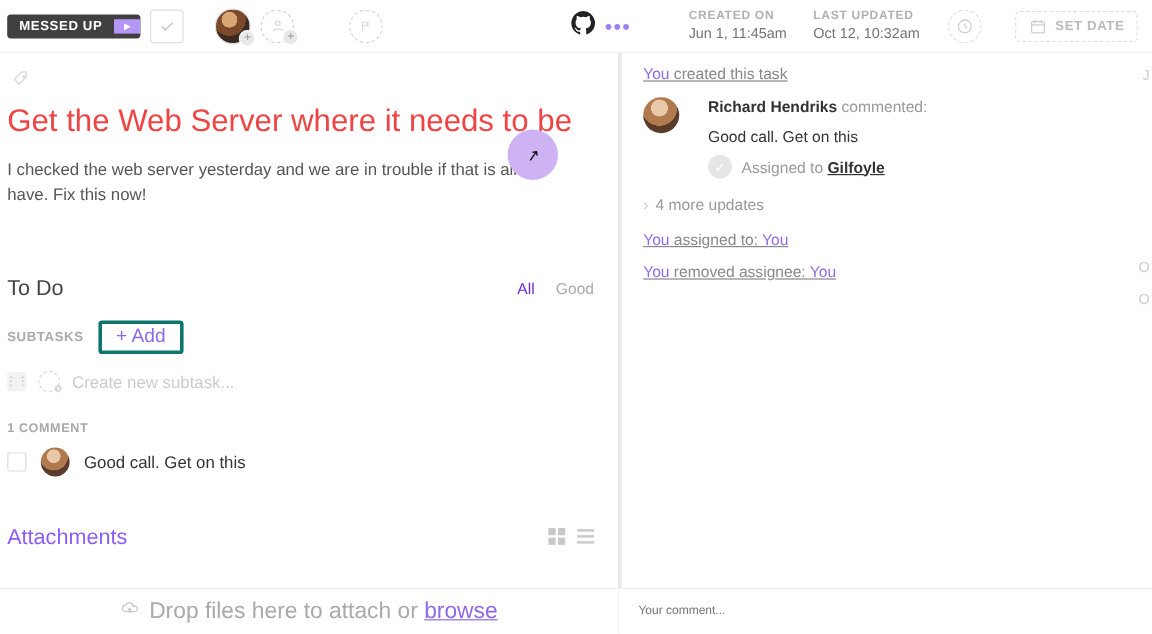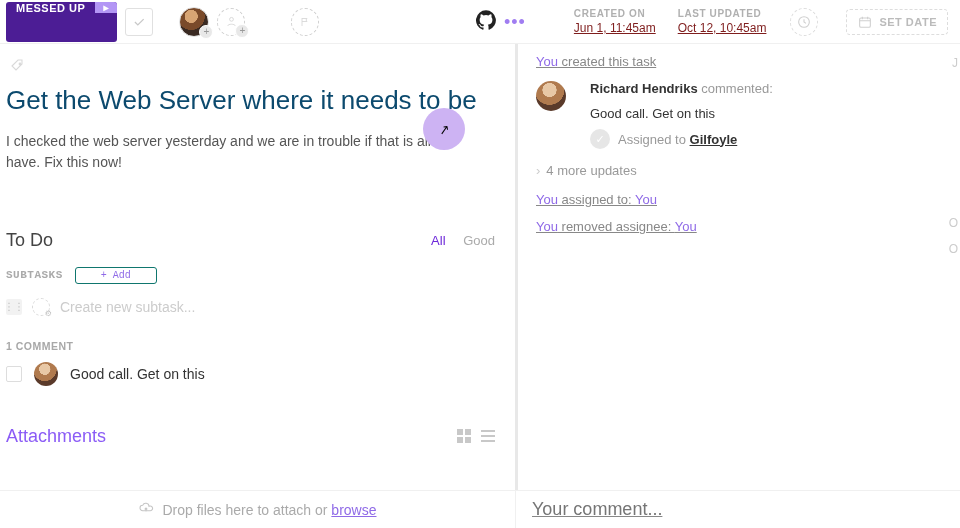--- a/index.html
+++ b/index.html
@@ -1,51 +1,51 @@
 <!DOCTYPE html>
 <html><head>
 <meta charset="utf-8">
 <style>
   * { box-sizing: border-box; margin: 0; padding: 0; }
   html, body { width: 960px; height: 528px; font-family: -apple-system, "Helvetica Neue", Arial, sans-serif; color: #2a2a2a; background:#fff; overflow:hidden;}
   .toolbar { display:flex; align-items:center; height:44px; padding:0 6px; border-bottom:1px solid #f0f0f0; gap:8px; position:relative;}
-  .status-chip { display:flex; align-items:flex-start; height:40px; border-radius:3px; overflow:hidden; background:#4c1d95; color:#fff; font-size:11px; font-weight:700; letter-spacing:.5px;}
+  .status-chip { display:flex; align-items:center; height:20px; border-radius:3px; overflow:hidden; background:#404040; color:#fff; font-size:11px; font-weight:700; letter-spacing:.5px;}
   .status-chip .label { display:flex; align-items:center; padding:0 10px; }
   .status-chip .caret { display:flex; align-items:center; justify-content:center; width:22px; background:#b396f5; font-size:10px;}
   .sq-btn { width:28px; height:28px; border:1px solid #e0e0e0; border-radius:3px; display:flex; align-items:center; justify-content:center; color:#bdbdbd; background:#fff; cursor:pointer;}
   .avatar { width:30px; height:30px; border-radius:50%; background: radial-gradient(circle at 40% 30%, #d8a574 0 25%, #7a4a2a 26% 52%, #3a2a22 53% 100%); border:1px solid #e0e0e0;}
   .dashed-circle { width:28px; height:28px; border:1.5px dashed #d0d0d0; border-radius:50%; display:flex; align-items:center; justify-content:center; color:#d0d0d0; font-size:13px;}
   .plus-badge-wrap { position:relative; }
   .plus-badge { position:absolute; bottom:-2px; right:-4px; width:14px; height:14px; border-radius:50%; background:#e8e8e8; color:#999; font-size:10px; display:flex; align-items:center; justify-content:center; border:1.5px solid #fff;}
   .gh-icon svg { width:20px; height:20px; fill:#222;}
   .dots { color:#a07df1; font-size:18px; letter-spacing:1px; line-height:1; cursor:pointer;}
   .spacer { flex:1; }
   .meta-group { display:flex; flex-direction:column; margin-left:14px; }
   .meta-label { font-size:10px; font-weight:700; letter-spacing:.6px; color:#b0b0b0; }
-  .meta-value { font-size:12px; color:#7f1d1d; margin-top:2px;text-decoration:underline;}
+  .meta-value { font-size:12px; color:#737373; margin-top:2px;}
   .set-date { display:flex; align-items:center; gap:6px; border:1px dashed #ddd; border-radius:4px; padding:4px 10px; color:#bbb; font-size:11px; font-weight:700; letter-spacing:.5px; margin-left:20px; margin-right:6px; cursor:pointer;}
   .set-date svg, .clock svg, .upload svg { width:16px; height:16px; stroke:#cfcfcf; fill:none; stroke-width:1.6;}
   .dashed-clock { width:28px; height:28px; border:1.5px dashed #ddd; border-radius:50%; display:flex; align-items:center; justify-content:center; margin-left:16px;}
 
   .body { display:flex; height:446px; }
   .left { width:515px; padding:10px 0 0 6px; position:relative;}
   .right { flex:1; border-left:3px solid #e8e8e8; padding:10px 4px 0 18px; position:relative; font-size:13px;}
   .tag-icon { width:16px; height:16px; stroke:#d9d9d9; fill:none; stroke-width:1.6; margin:4px 0 10px 4px; display:block;}
-  .title { font-size:26px; font-weight:500; color:#0c4a6e; margin:6px 0 14px 0; line-height:1.25;}
+  .title { font-size:26px; font-weight:500; color:#ef4444; margin:6px 0 14px 0; line-height:1.25;}
   .desc { font-size:14px; color:#555; line-height:1.55; max-width:480px;}
   .cursor-halo { position:absolute; width:42px; height:42px; border-radius:50%; background:#cdb3f3; top:64px; left:423px; display:flex; align-items:center; justify-content:center; pointer-events:none;}
   .cursor-halo::after{content:"↖"; transform:scaleX(-1) rotate(10deg); font-size:13px; color:#000;}
   .todo-row { display:flex; align-items:center; justify-content:space-between; margin-top:56px; padding-right:20px;}
   .todo-title { font-size:18px; font-weight:500; color:#444;}
   .filters { font-size:13px; }
   .filters .active{ color:#6d28d9; }
   .filters .inactive{ color:#aaa; margin-left:14px;}
-  .subtasks-row { display:flex; align-items:center; gap:12px; margin-top:16px;font-family:Liberation Mono, monospace;}
+  .subtasks-row { display:flex; align-items:center; gap:12px; margin-top:16px;}
   .subtasks-label{ font-size:11px; font-weight:700; letter-spacing:.5px; color:#aaa;}
-  .add-pill { border:1px solid #0f766e; color:#8f6ae7; font-size:10px; padding:2px 25px; border-radius:3px; background:#fff; cursor:pointer;}
+  .add-pill { border:3px solid #0f766e; color:#8f6ae7; font-size:16px; padding:2px 12px; border-radius:3px; background:#fff; cursor:pointer;}
   .new-subtask { display:flex; align-items:center; gap:10px; margin-top:14px; color:#ccc; font-size:14px;}
   .hash-box { width:16px; height:16px; background:#f2f2f2; border-radius:2px; display:flex; align-items:center; justify-content:center; font-size:10px; color:#c0c0c0;}
   .gear-dot { width:18px; height:18px; border:1.5px dashed #d8d8d8; border-radius:50%; position:relative;}
   .gear-dot::after{content:"⚙"; font-size:8px; position:absolute; right:-3px; bottom:-3px; color:#c6c6c6;}
   .sec-label { font-size:10.5px; font-weight:700; letter-spacing:.5px; color:#a8a8a8; margin-top:24px;}
   .comment-row { display:flex; align-items:center; gap:12px; margin-top:10px;}
   .chk { width:16px; height:16px; border:1px solid #ddd; border-radius:2px; background:#fff;}
   .comment-text{ font-size:14px; color:#333;}
   .attach-row { display:flex; align-items:center; justify-content:space-between; margin-top:40px; padding-right:18px;}
   .attach-title{ font-size:18px; color:#8b5cf6;}
@@ -58,24 +58,24 @@
   .right .uline{ text-decoration:underline;margin-top:16px;}
   .feed-item{ display:flex; gap:24px; margin-bottom:14px;}
   .feed-col{ flex:1;}
   .feed-sub{ display:flex; align-items:center; gap:8px; margin-top:8px; color:#999;}
   .check-circ{ width:20px; height:20px; border-radius:50%; background:#e6e6e6; display:flex; align-items:center; justify-content:center; color:#fff; font-size:11px;}
   .updates-row{ color:#999; font-size:13px; margin:8px 0 14px 0;}
   .updates-row .chev{ color:#ccc; margin-right:6px;}
   .right-edge{ position:absolute; right:2px; color:#ccc; font-size:12px;}
 
   .footer{ position:absolute; bottom:0; left:0; right:0; height:38px; display:flex; border-top:1px solid #f0f0f0; background:#fff;}
-  .footer .fl{ width:515px; display:flex; align-items:center; justify-content:center; gap:8px; color:#aaa; font-size:14px;}
+  .footer .fl{ width:515px; display:flex; align-items:center; justify-content:center; gap:8px; color:#aaa; font-size:19px;}
   .footer .fl .browse{ color:#8f6ae7; text-decoration:underline; cursor:pointer;}
   .footer .fr{ flex:1; display:flex; align-items:center; padding:0 16px; border-left:1px solid #f0f0f0;}
-  .footer .fr input{ border:none; outline:none; width:100%; font-size:18px; color:#888;text-decoration:underline;}
+  .footer .fr input{ border:none; outline:none; width:100%; font-size:10px; color:#888;}
   .upload svg{ stroke:#c5c5c5;}
   .avatar2{ width:30px; height:30px; border-radius:50%; background: radial-gradient(circle at 45% 30%, #e8c8a6 0 26%, #b07a4e 27% 55%, #5a3a2a 56% 100%);}
 </style>
 </head>
 <body>
 
 <div class="toolbar">
   <div class="status-chip">
     <span class="label">MESSED UP</span>
     <span class="caret">▸</span>
@@ -112,21 +112,21 @@
       </svg>
   </div>
   <div class="dots">•••</div>
   <div style="width:18px"></div>
   <div class="meta-group">
     <span class="meta-label">CREATED ON</span>
     <span class="meta-value">Jun 1, 11:45am</span>
   </div>
   <div class="meta-group">
     <span class="meta-label">LAST UPDATED</span>
-    <span class="meta-value">Oct 12, 10:45am</span>
+    <span class="meta-value">Oct 12, 10:32am</span>
   </div>
   <div class="dashed-clock clock">
     <svg viewBox="0 0 24 24">
         <circle cx="12" cy="12" r="8"></circle>
         <path d="M12 8v4l3 2"></path>
       </svg>
   </div>
   <div class="set-date">
     <svg viewBox="0 0 24 24">
         <rect x="4" y="6" width="16" height="14" rx="2"></rect>

